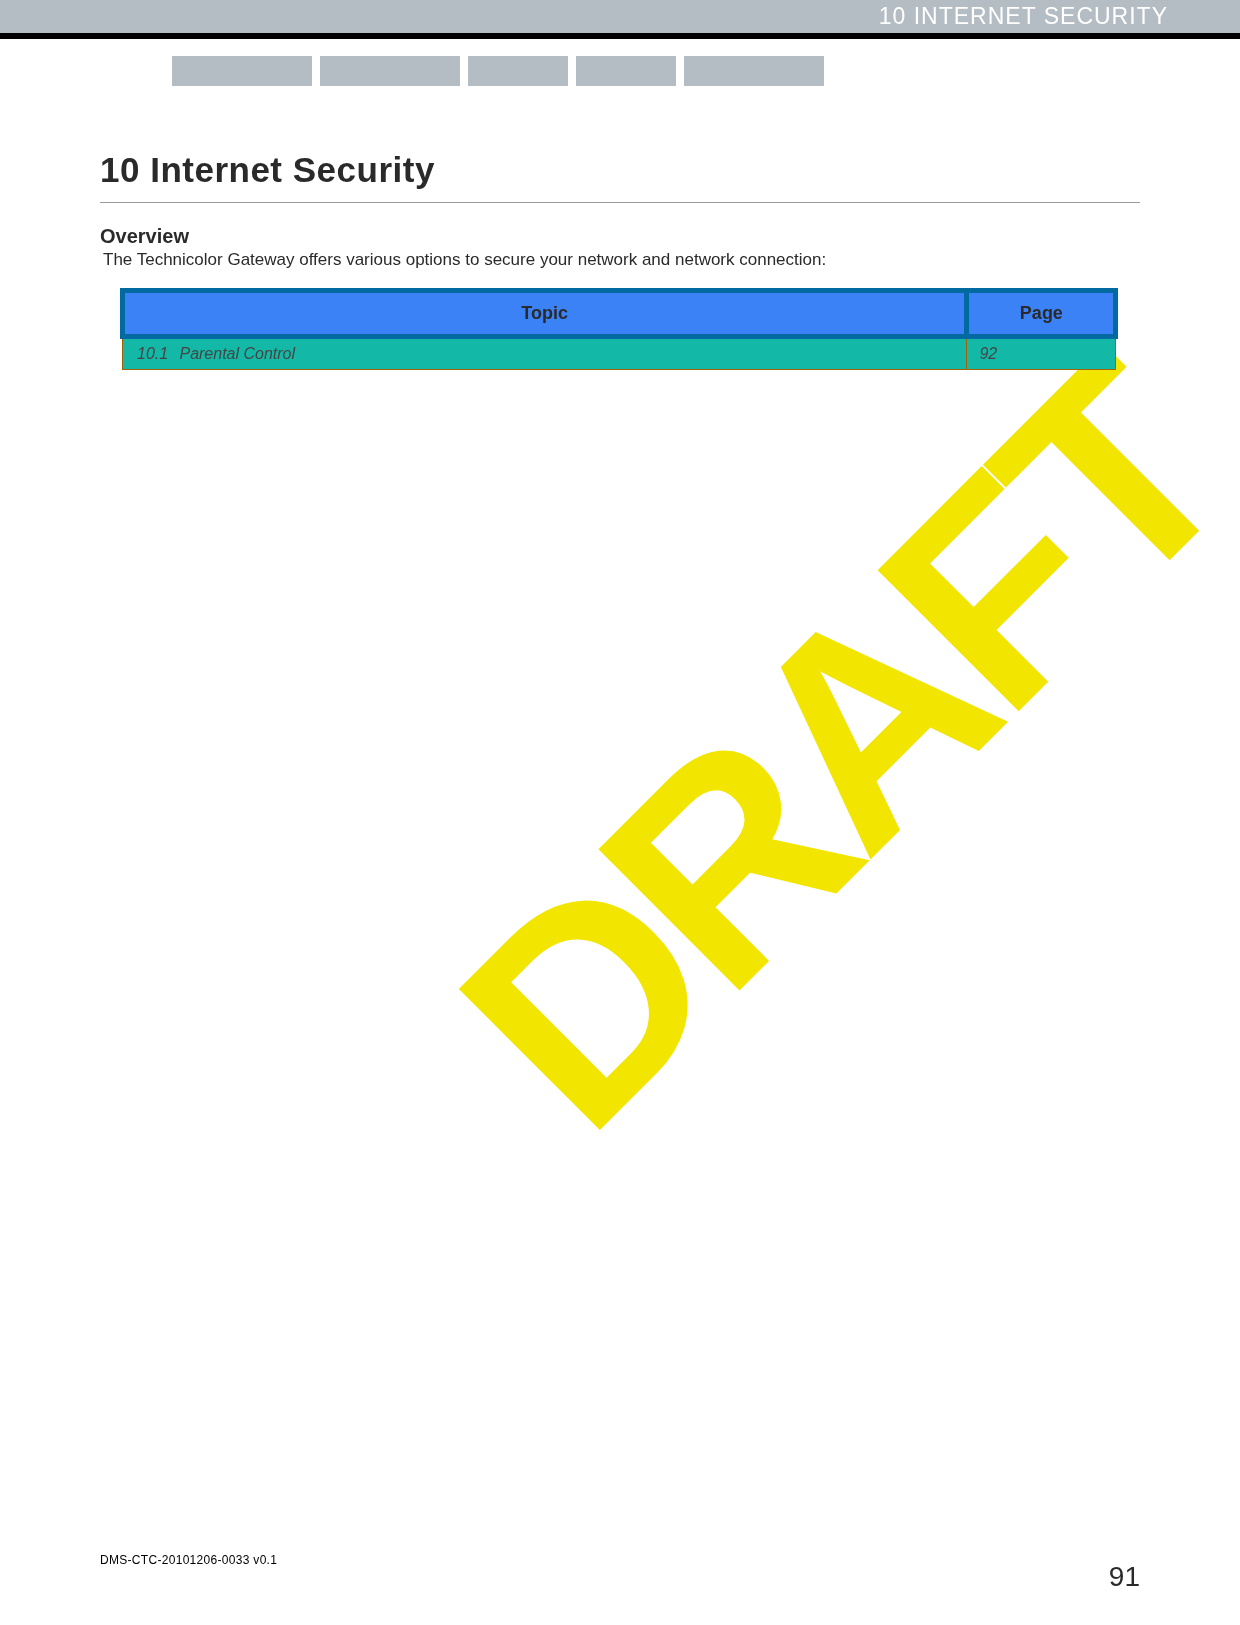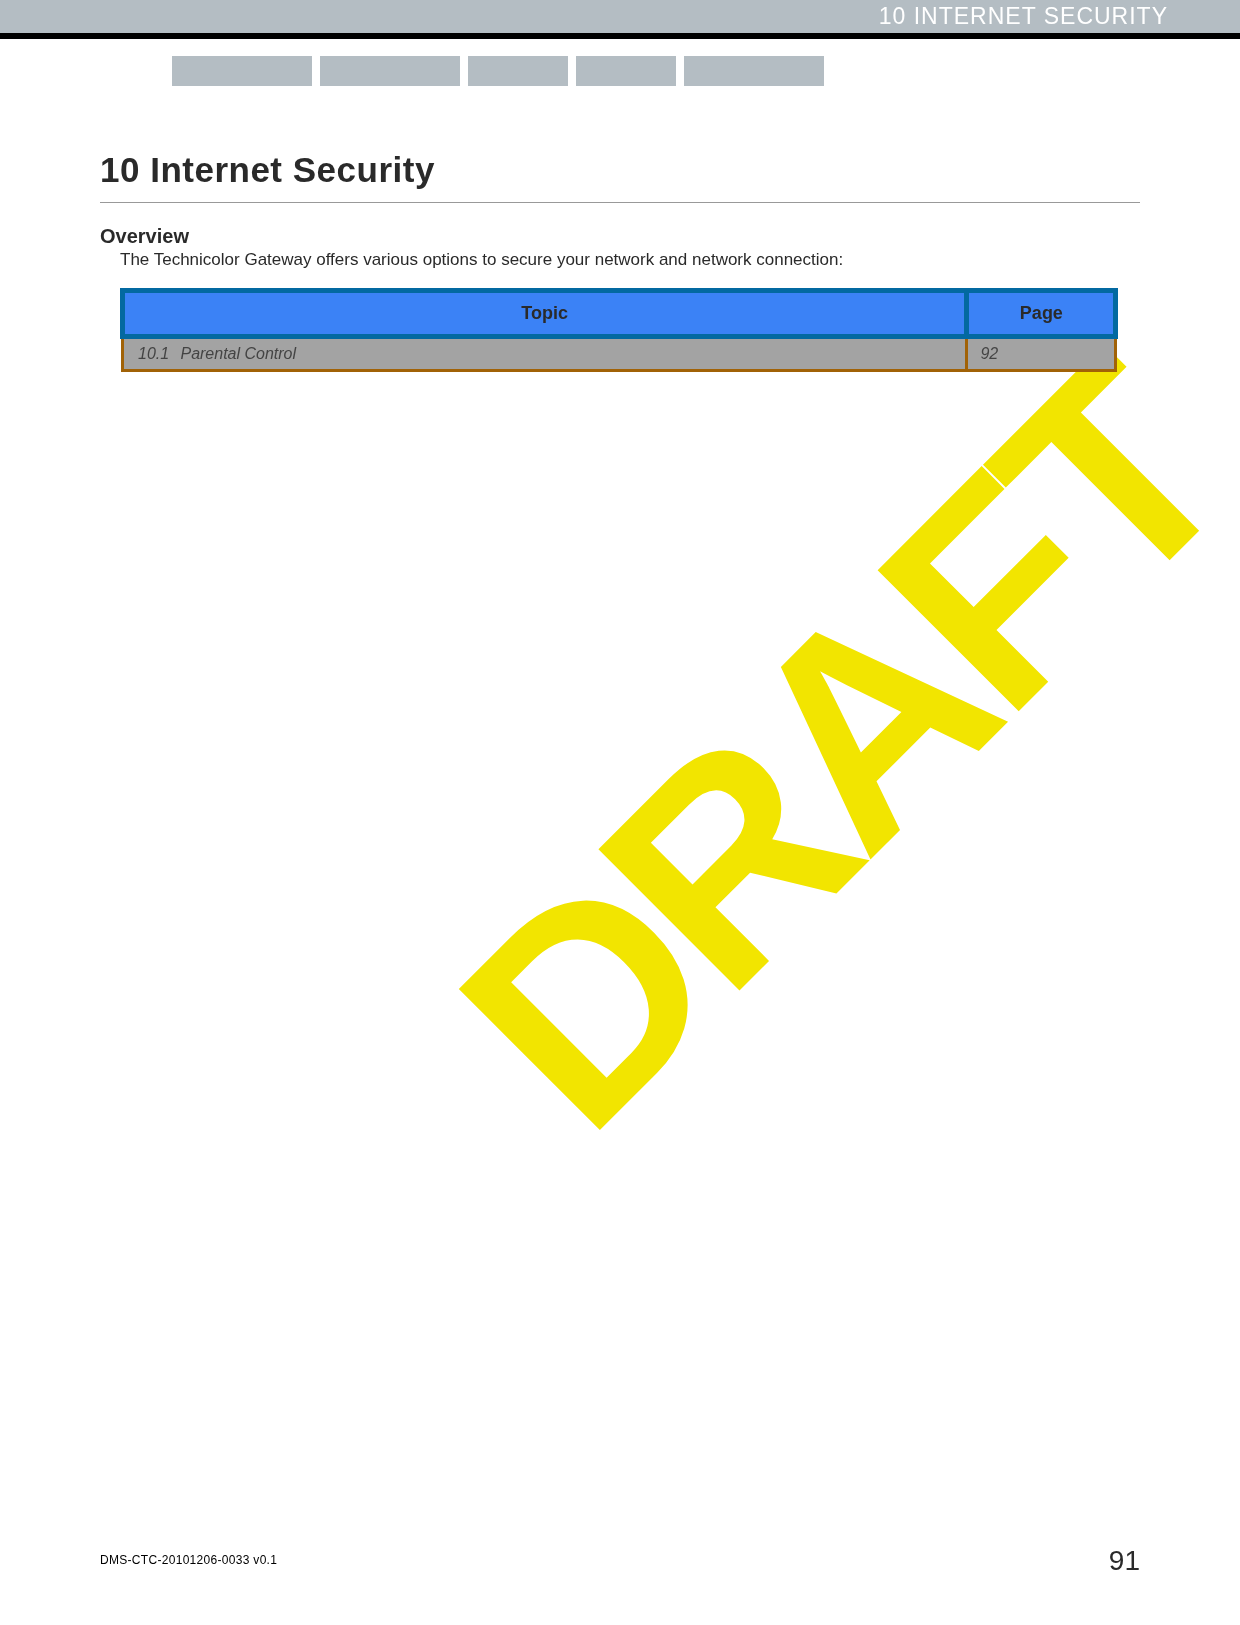--- a/index.html
+++ b/index.html
@@ -82,47 +82,47 @@
     }
     .section-heading {
       font-size: 20px;
       font-weight: 700;
       color: #2a2a2a;
       margin-bottom: 2px;
     }
     .body-text {
       font-size: 17px;
       color: #2a2a2a;
-      margin-left: 20px;
+      margin-left: 3px;
       margin-bottom: 18px;
       font-weight: 400;
     }
     table {
       border-collapse: collapse;
       width: 96%;
       margin-left: 20px;
     }
     th {
       background: #3b82f6;
       font-weight: 700;
       font-size: 18px;
       color: #2a2a2a;
       padding: 10px 4px;
       border: 5px solid #0369a1;
       text-align: center;
     }
     th.topic-col { width: 85%; }
     th.page-col { width: 15%; margin-left: 44px; }
     td {
-      border: 3px solid #a16207;
+      border: 1px solid #a16207;
       padding: 6px 14px;
       font-size: 16px;
       font-style: italic;
       color: #444;
-      background: #a3a3a3;
+      background: #14b8a6;
     }
     td.page-cell {
       font-style: italic;
       padding-left: 12px;
     }
     .topic-num {
       display: inline-block;
       width: 38px;
     }
     .watermark {
@@ -142,21 +142,21 @@
     .footer-doc {
       position: absolute;
       bottom: 58px;
       left: 100px;
       font-size: 12px;
       color: #000000;
       letter-spacing: 0.3px;
     }
     .footer-page {
       position: absolute;
-      bottom: 48px;
+      bottom: 32px;
       right: 100px;
       font-size: 28px;
       color: #2a2a2a;
       font-weight: 400;
     }
   </style>
 </head>
 <body>
 
 <div class="top-band"></div>

